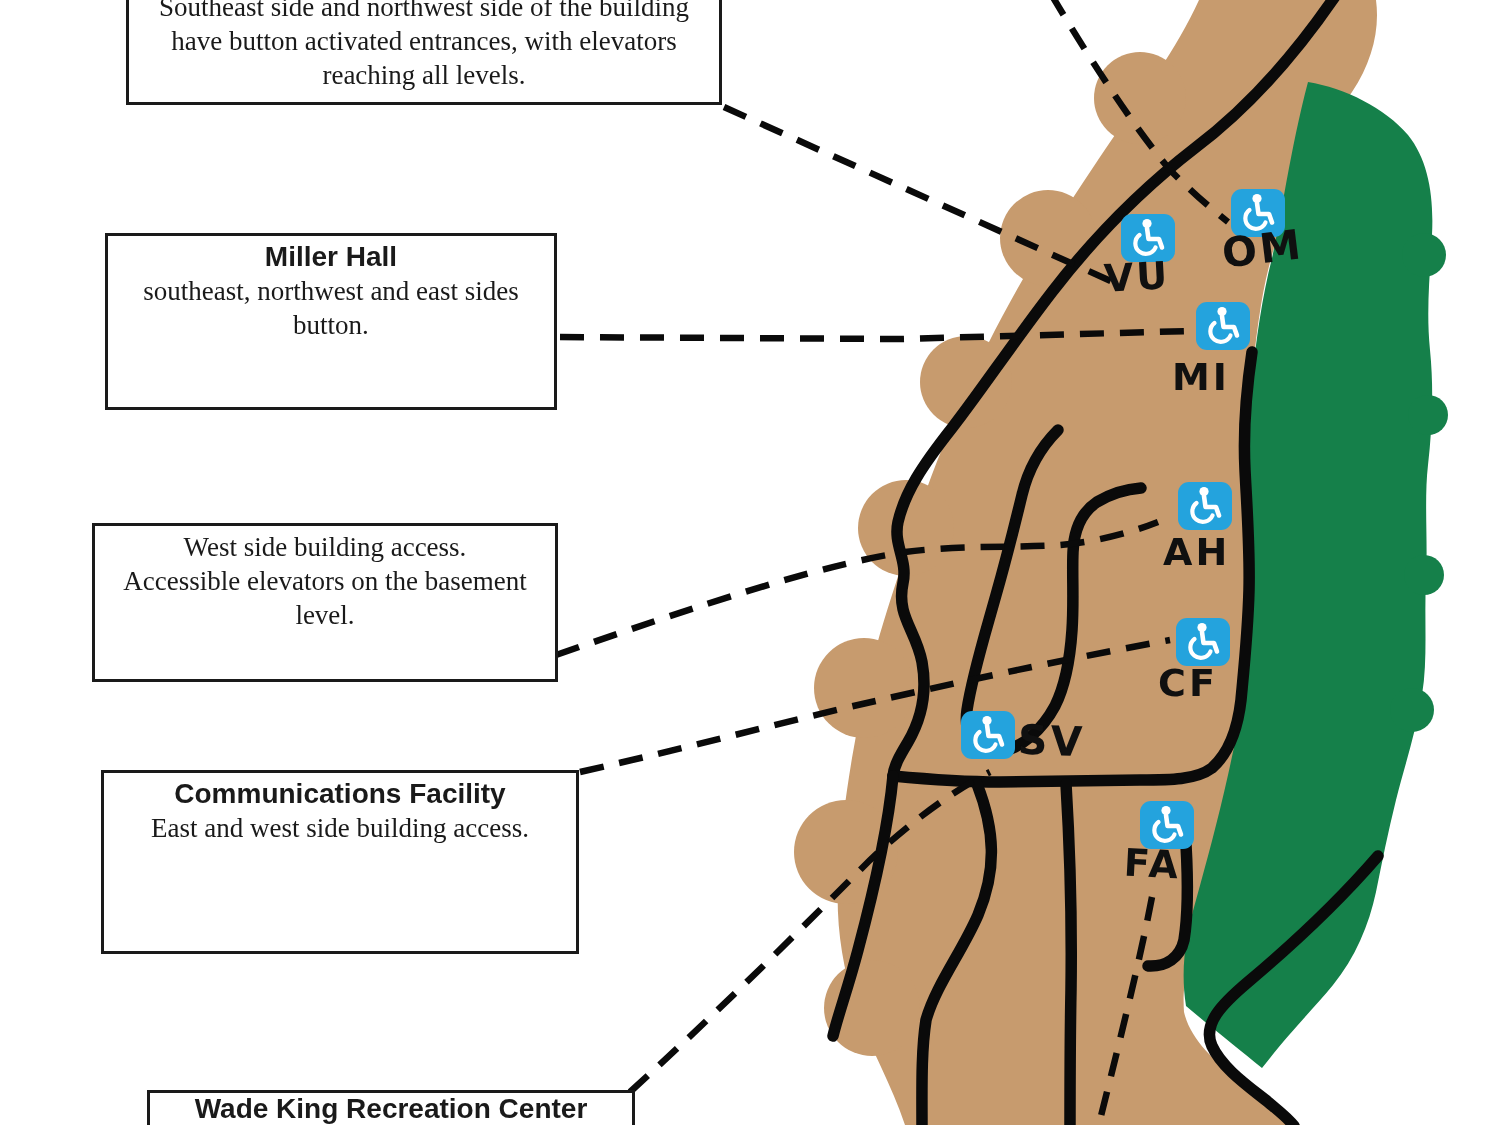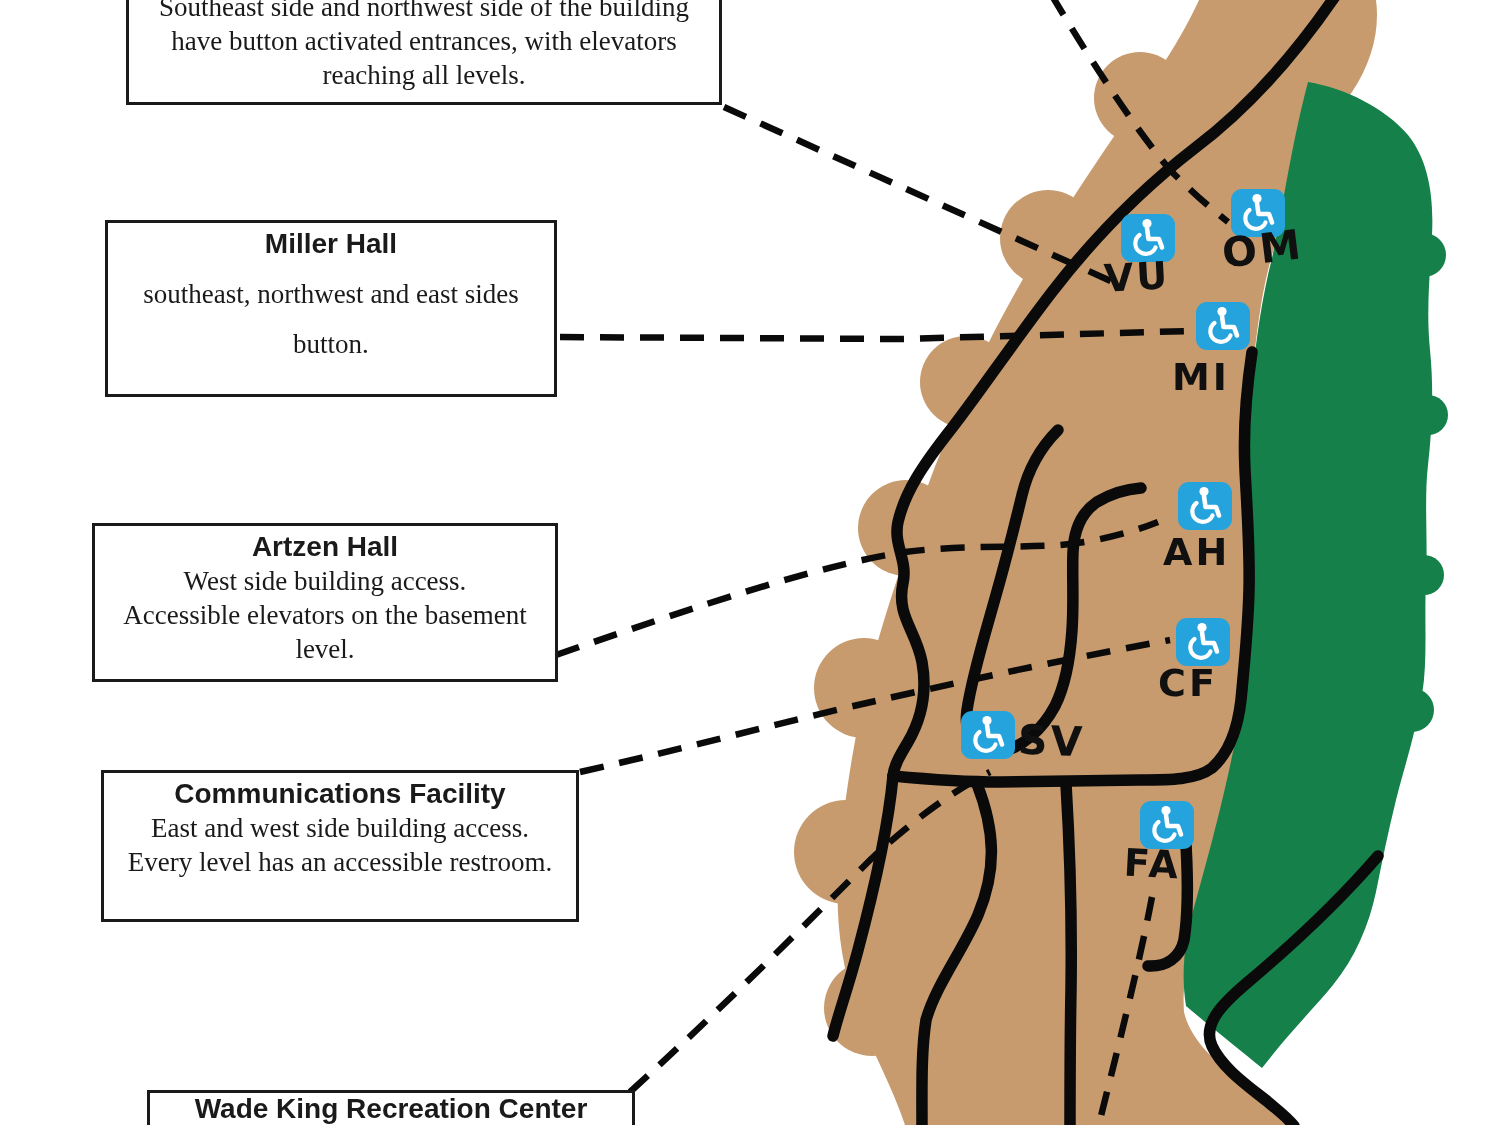--- a/index.html
+++ b/index.html
@@ -191,37 +191,35 @@
   <div class="map-label" style="left:1158px;top:664px;">CF</div>
   <div class="map-label" style="left:1018px;top:722px;font-size:41px;transform:rotate(2deg);">SV</div>
   <div class="map-label" style="left:1124px;top:845px;transform:rotate(3deg);">FA</div>
 
   <div class="callout top-clipped" style="left:126px;top:-58px;width:596px;height:163px;">
     <div class="line">Southeast side and northwest side of the building</div>
     <div class="line">have button activated entrances, with elevators</div>
     <div class="line">reaching all levels.</div>
   </div>
 
-  <div class="callout" style="left:105px;top:220px;width:452px;height:177px;justify-content:flex-start;gap:16px;">
+  <div class="callout" style="left:105px;top:233px;width:452px;height:177px;justify-content:flex-start;">
     <div class="title">Miller Hall</div>
     <div class="line">southeast, northwest and east sides</div>
     <div class="line">button.</div>
   </div>
 
   <div class="callout" style="left:92px;top:523px;width:466px;height:159px;justify-content:flex-start;">
-    <div class="title">Artzen Hall</div>
     <div class="line">West side building access.</div>
     <div class="line">Accessible elevators on the basement</div>
     <div class="line">level.</div>
   </div>
 
-  <div class="callout" style="left:101px;top:770px;width:478px;height:152px;justify-content:flex-start;">
+  <div class="callout" style="left:101px;top:770px;width:478px;height:184px;justify-content:flex-start;">
     <div class="title">Communications Facility</div>
     <div class="line">East and west side building access.</div>
-    <div class="line">Every level has an accessible restroom.</div>
   </div>
 
   <div class="callout bottom-clipped" style="left:147px;top:1090px;width:488px;height:120px;">
     <div class="title">Wade King Recreation Center</div>
     <div class="line">From the front of the building</div>
   </div>
 
 </div>
 
 </body></html>

